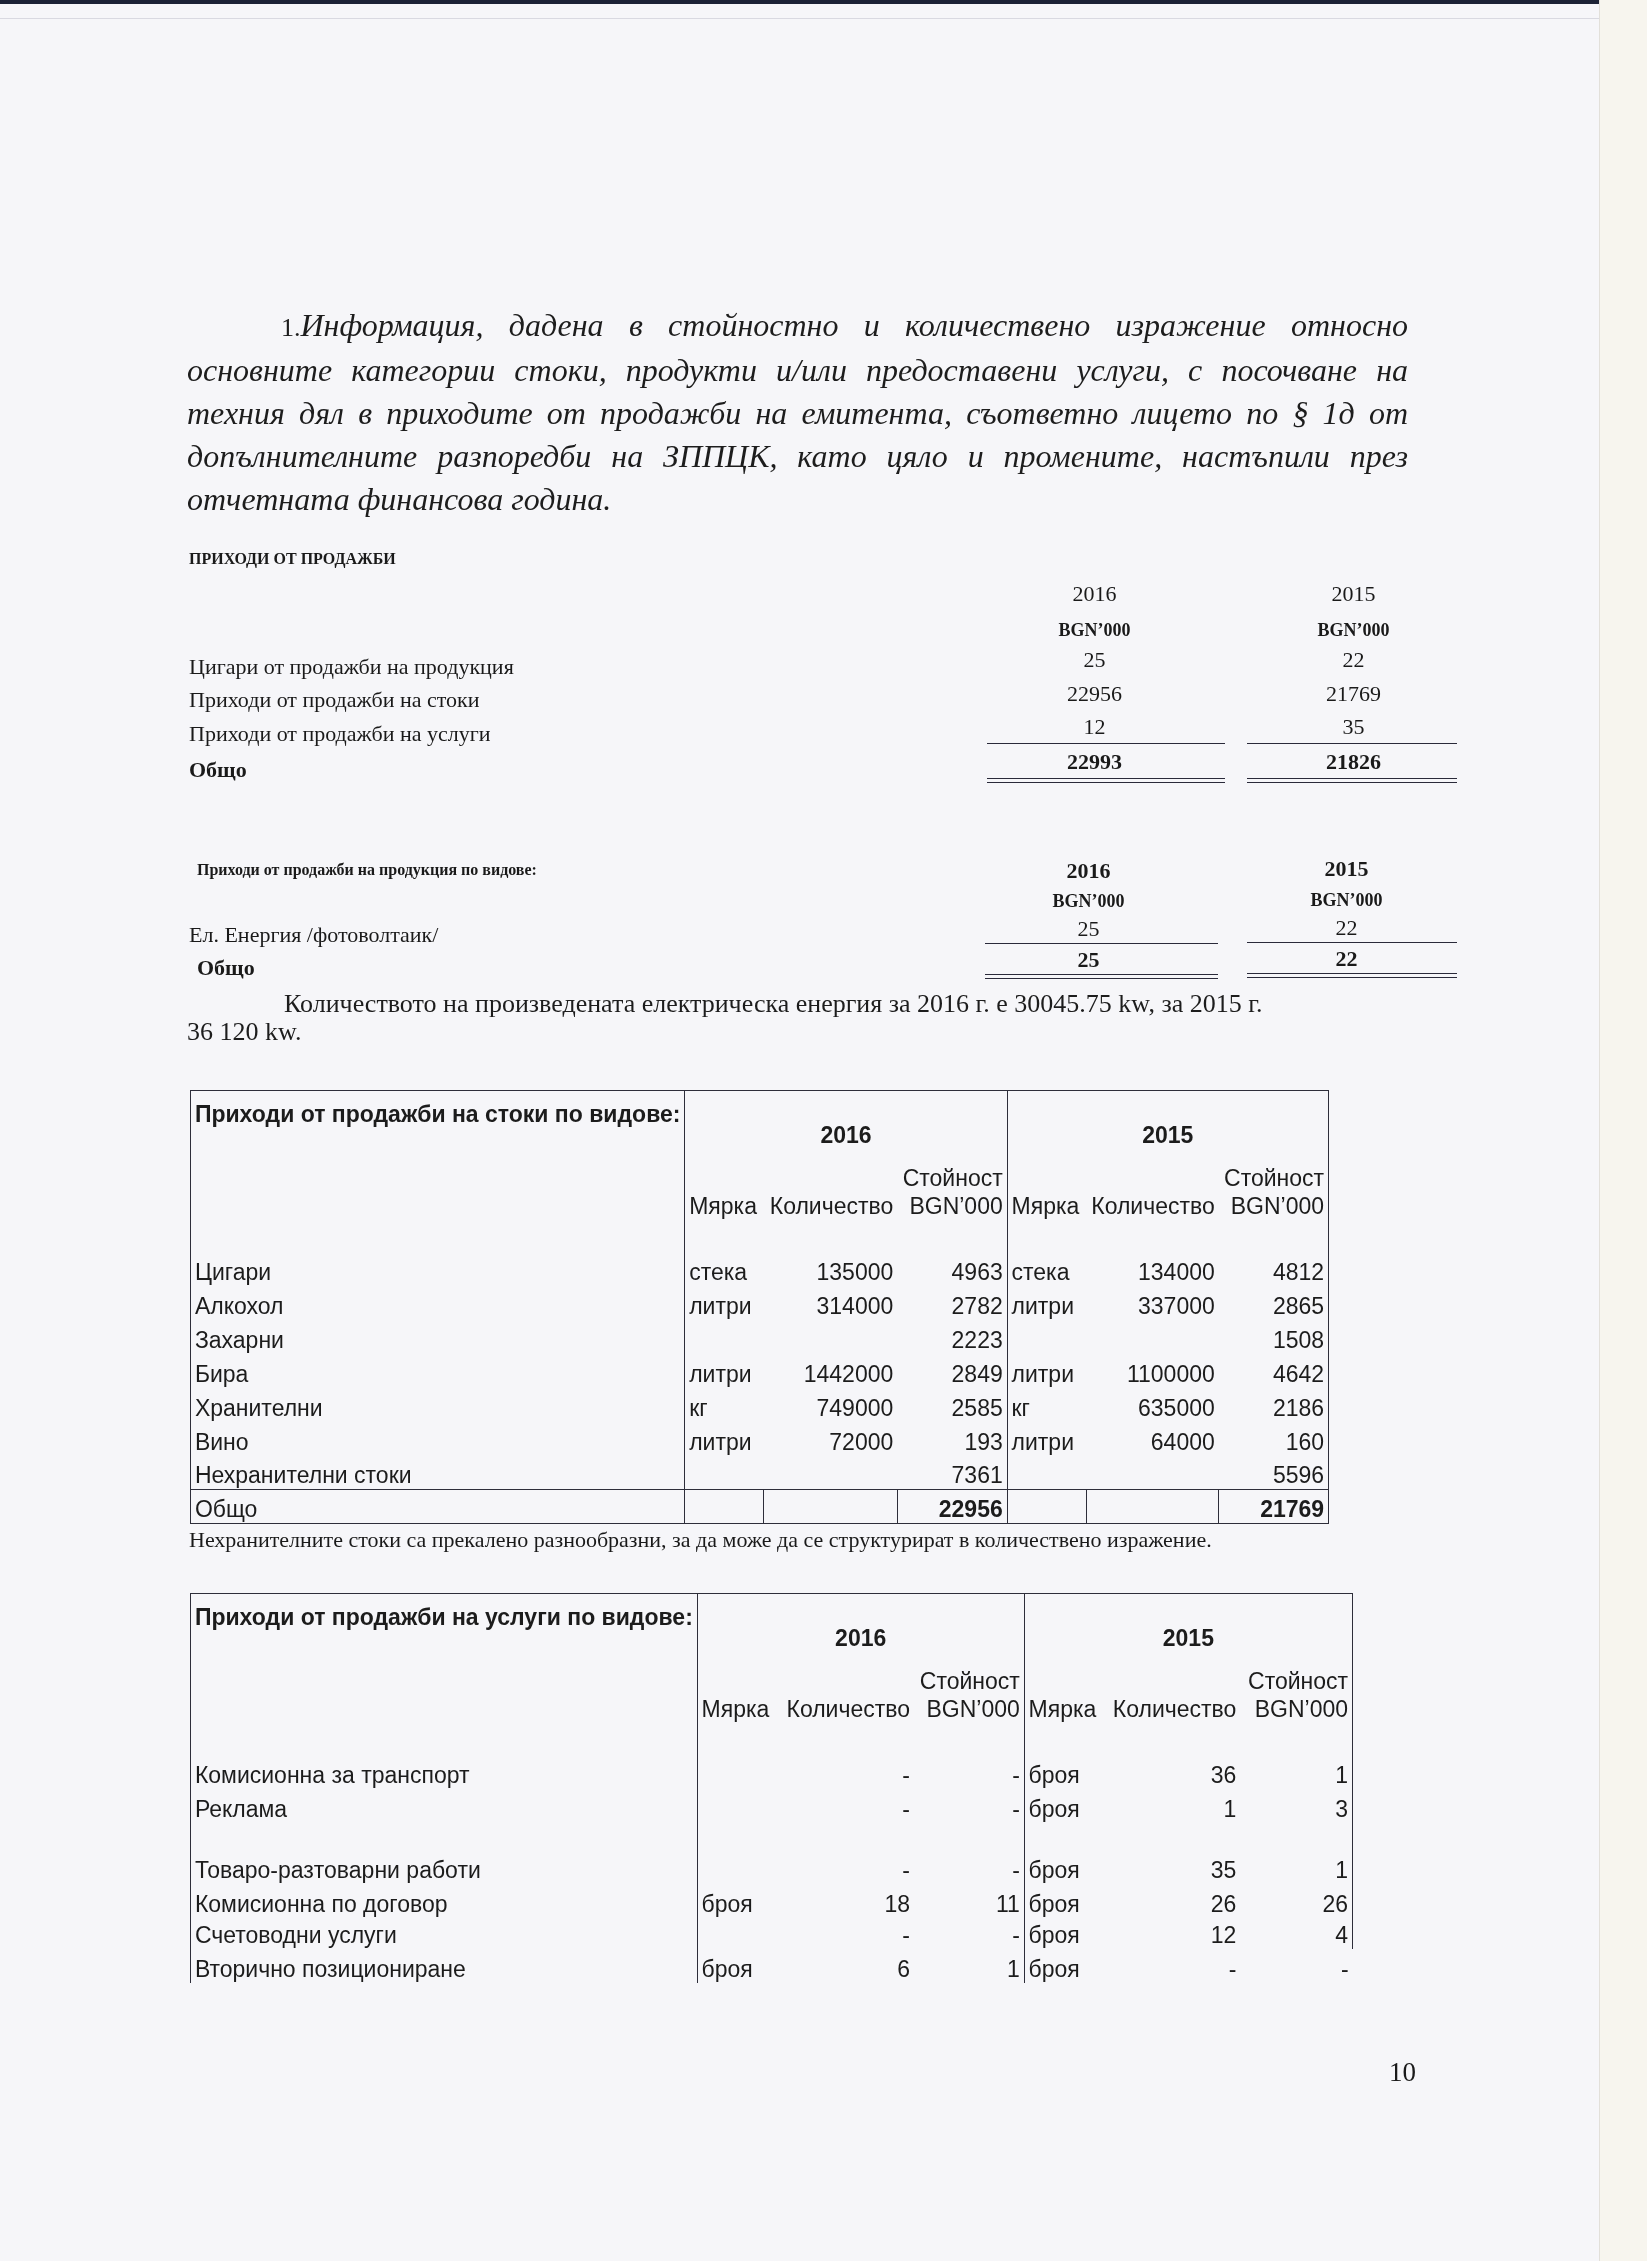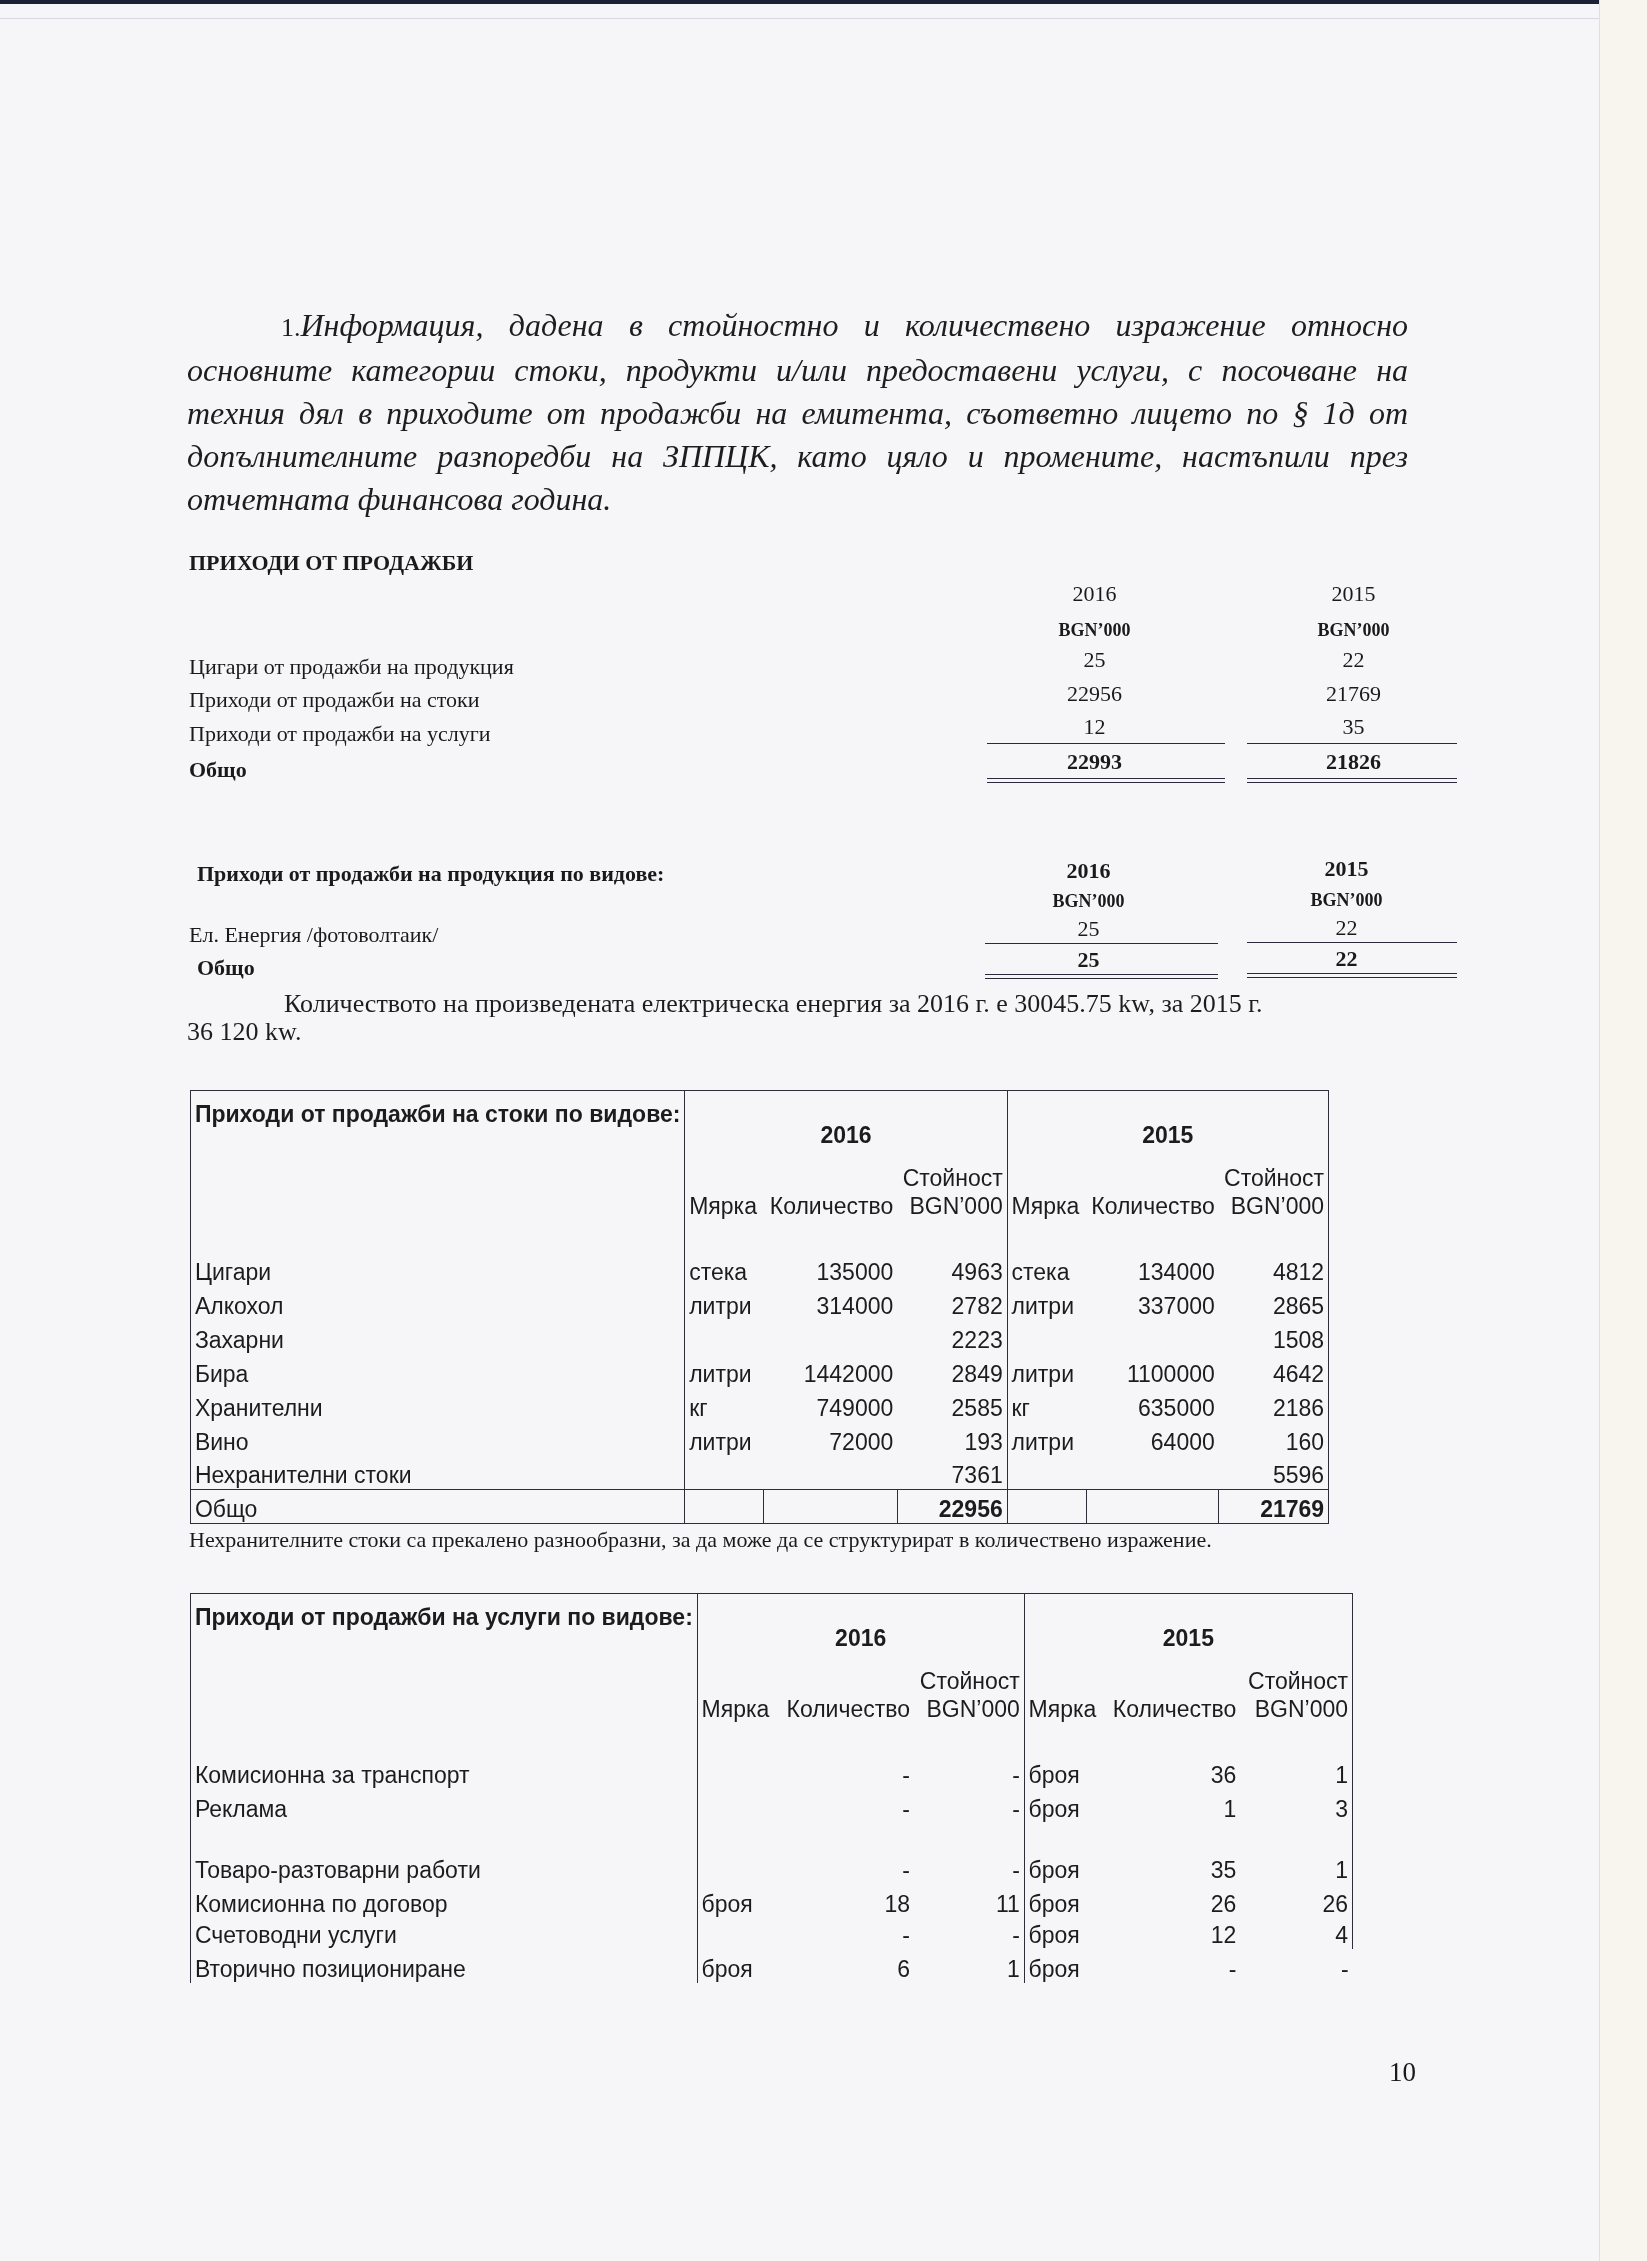--- a/index.html
+++ b/index.html
@@ -15,21 +15,21 @@
 
   .intro {
     position:absolute; left:187px; top:304px; width:1221px;
     font-family:"Liberation Serif", serif; font-style:italic;
     font-size:32px; line-height:43px; text-align:justify; text-align-last:left;
     color:#1d1d1d;
   }
   .intro .num { font-style:normal; font-size:26px; }
   .intro-first { text-indent:94px; }
 
-  .sec-title { position:absolute; font-weight:bold; font-size:22px;text-align:right; }
+  .sec-title { position:absolute; font-weight:bold; font-size:16px;text-align:right; }
   .plain { position:absolute; font-size:22px; }
   .year-hdr { position:absolute; width:213px; text-align:center; font-size:22px; }
   .unit-hdr { position:absolute; width:213px; text-align:center; font-size:18px; font-weight:bold; }
   .valcell { position:absolute; width:213px; text-align:center; font-size:22px; }
   .bold { font-weight:bold; }
   .line1 { position:absolute; height:0; border-top:1.9px solid #2a2a3a; }
   .line2 { position:absolute; height:3.2px; border-top:1.9px solid #2a2a3a; border-bottom:1.9px solid #2a2a3a; }
 
   .para {
     position:absolute; left:187px; width:1221px;

